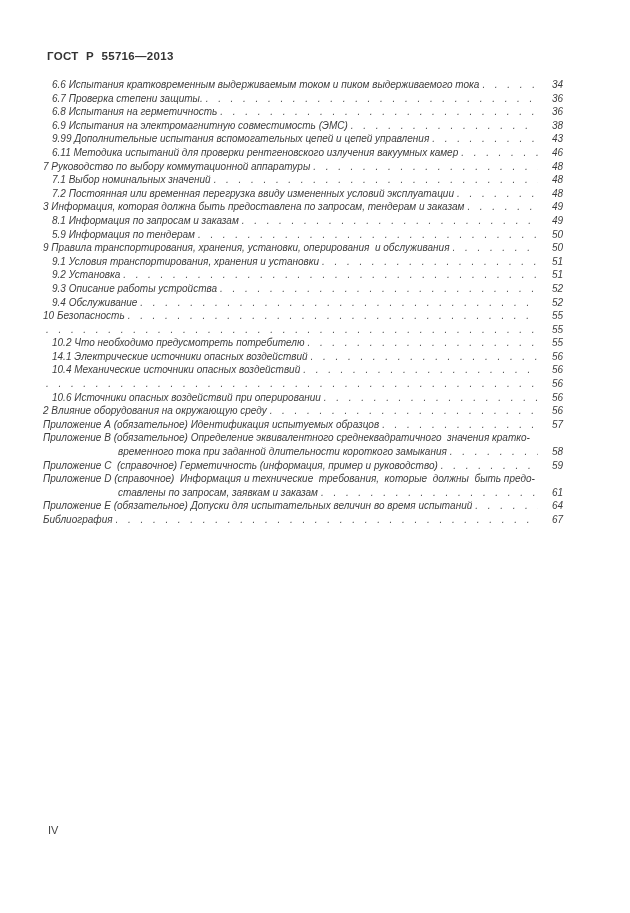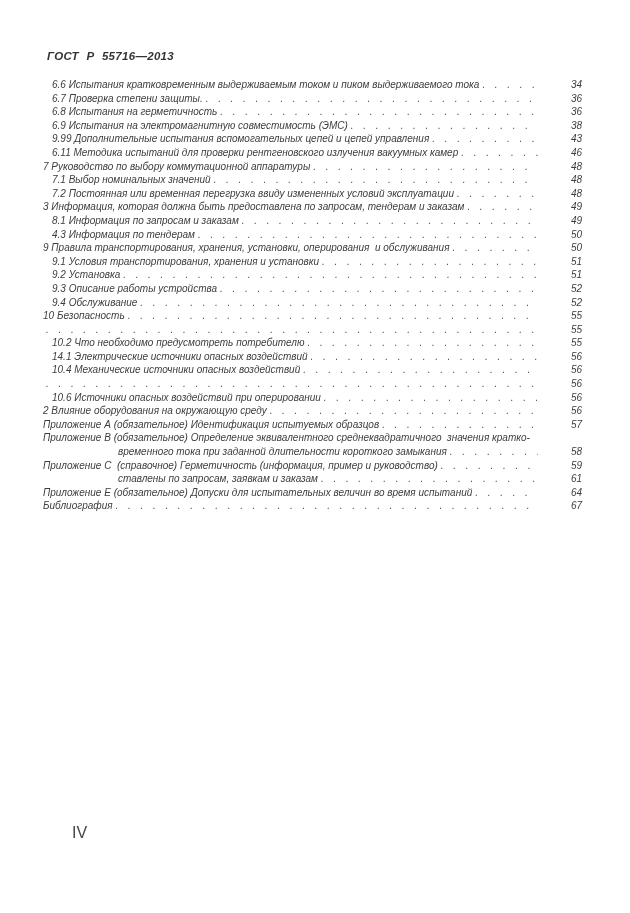--- a/index.html
+++ b/index.html
@@ -19,21 +19,20 @@
   .doc-header {
     position: absolute;
     left: 47px;
     top: 50px;
     font-size: 11.5px;
     font-weight: 700;
     letter-spacing: 0.3px;
     word-spacing: 4px;
     color: #333333;
     white-space: pre;
-    font-style: italic;
   }
   .toc {
     position: absolute;
     left: 43px;
     top: 78px;
     width: 539px;
     font-size: 10px;
     line-height: 13.6px;
     font-style: italic;
   }
@@ -60,30 +59,28 @@
     white-space: nowrap;
     margin-left: 3px;
     margin-right: 14px;
     letter-spacing: 1.2px;
     word-spacing: 4.5px;
     color: #474747;
   }
   .num {
     flex: 0 0 auto;
     width: 30px;
-    text-align: right;
     white-space: nowrap;
   }
   .footer-page-num {
     position: absolute;
     left: 48px;
     top: 824px;
-    font-size: 16px;
+    font-size: 11px;
     color: #454545;
-    margin-left: 24px;
   }
 </style>
 </head>
 <body>
 
 <div class="page">
   <div class="doc-header">ГОСТ Р 55716—2013</div>
 
   <div class="toc" id="toc">
       <div class="toc-entry">
@@ -158,21 +155,21 @@
       </div>
       <div class="toc-entry">
         <div class="toc-row indent-1">
           <span class="t">8.1 Информация по запросам и заказам</span>
           <span class="dots">. . . . . . . . . . . . . . . . . . . . . . . . . . . . . . . . . . . . . . . . . . . . . . . . . . . . . . . . . . . . . . . . . . . . . . </span>
           <span class="num">49</span>
         </div>
       </div>
       <div class="toc-entry">
         <div class="toc-row indent-1">
-          <span class="t">4.3 Информация по тендерам</span>
+          <span class="t">5.9 Информация по тендерам</span>
           <span class="dots">. . . . . . . . . . . . . . . . . . . . . . . . . . . . . . . . . . . . . . . . . . . . . . . . . . . . . . . . . . . . . . . . . . . . . . </span>
           <span class="num">50</span>
         </div>
       </div>
       <div class="toc-entry">
         <div class="toc-row">
           <span class="t">9 Правила транспортирования, хранения, установки, оперирования  и обслуживания</span>
           <span class="dots">. . . . . . . . . . . . . . . . . . . . . . . . . . . . . . . . . . . . . . . . . . . . . . . . . . . . . . . . . . . . . . . . . . . . . . </span>
           <span class="num">50</span>
         </div>
@@ -275,20 +272,21 @@
         </div>
       </div>
       <div class="toc-entry">
         <div class="toc-row">
           <span class="t">Приложение С  (справочное) Герметичность (информация, пример и руководство)</span>
           <span class="dots">. . . . . . . . . . . . . . . . . . . . . . . . . . . . . . . . . . . . . . . . . . . . . . . . . . . . . . . . . . . . . . . . . . . . . . </span>
           <span class="num">59</span>
         </div>
       </div>
       <div class="toc-entry">
+        <div class="wrap1">Приложение D (справочное)  Информация и технические  требования,  которые  должны  быть предо-</div>
         <div class="toc-row">
           <span class="t2">ставлены по запросам, заявкам и заказам</span>
           <span class="dots">. . . . . . . . . . . . . . . . . . . . . . . . . . . . . . . . . . . . . . . . . . . . . . . . . . . . . . . . . . . . . . . . . . . . . . </span>
           <span class="num">61</span>
         </div>
       </div>
       <div class="toc-entry">
         <div class="toc-row">
           <span class="t">Приложение Е (обязательное) Допуски для испытательных величин во время испытаний</span>
           <span class="dots">. . . . . . . . . . . . . . . . . . . . . . . . . . . . . . . . . . . . . . . . . . . . . . . . . . . . . . . . . . . . . . . . . . . . . . </span>

